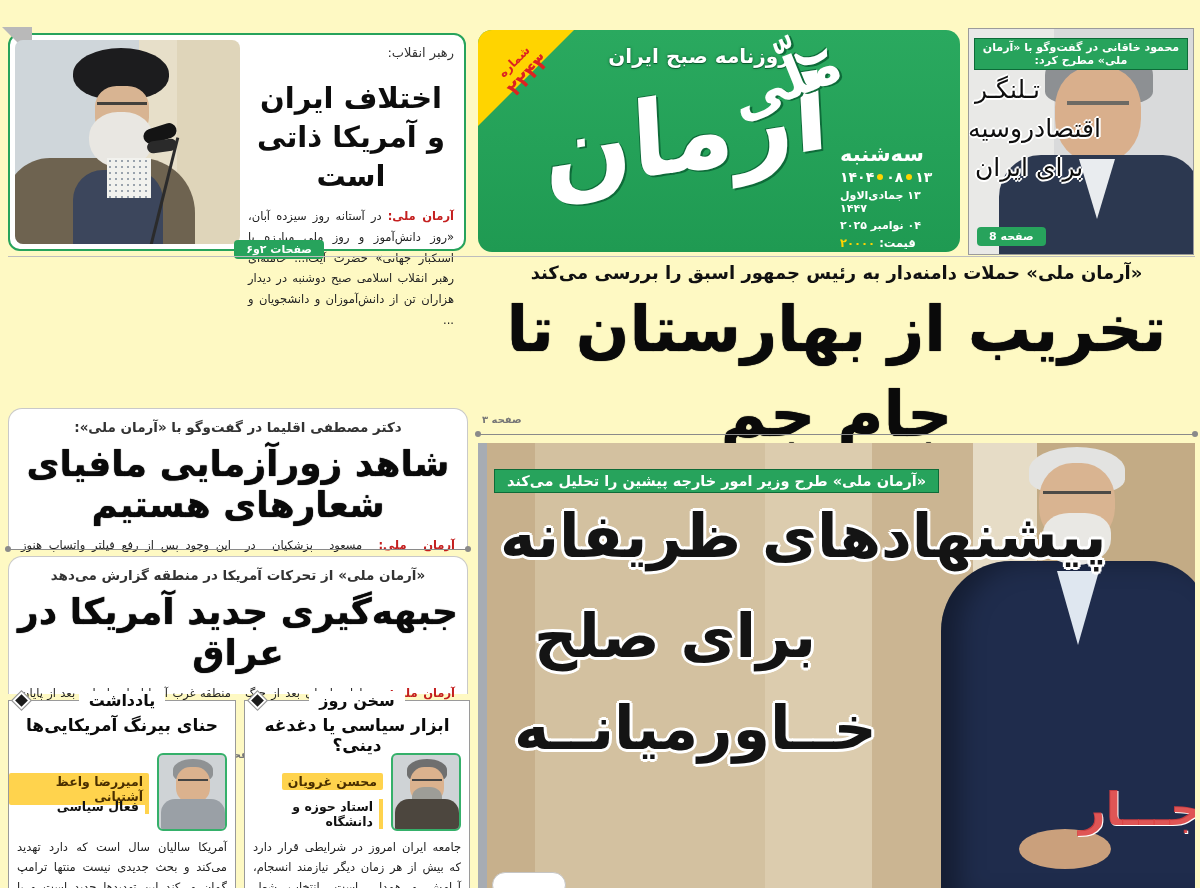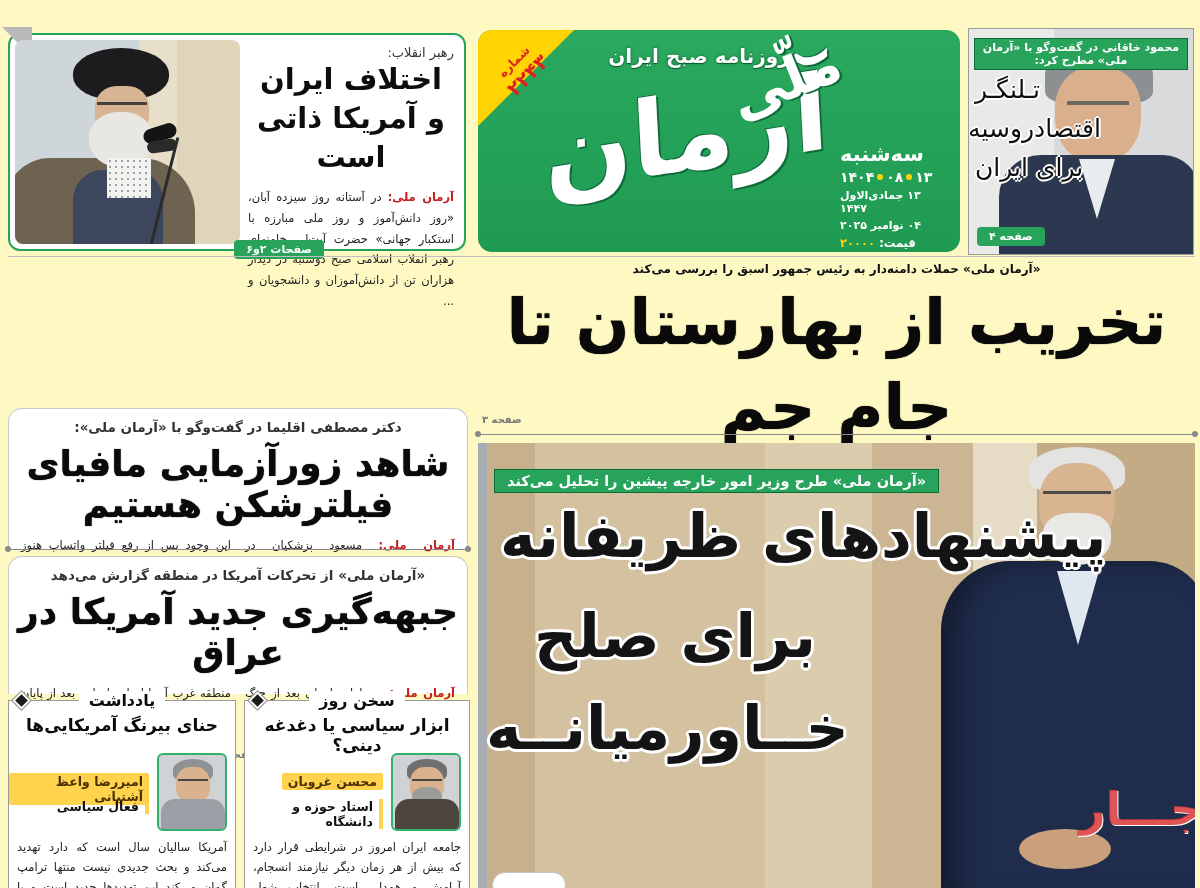--- a/index.html
+++ b/index.html
@@ -31,21 +31,21 @@
   .kh-beard{position:absolute;left:74px;top:72px;width:64px;height:56px;background:#e9e7e2;border-radius:45% 45% 50% 50%;}
   .kh-scarf{position:absolute;left:92px;top:118px;width:44px;height:40px;background:#f2f2ee;
          background-image:radial-gradient(#9aa3ad 1px,transparent 1px);background-size:6px 6px;}
   .kh-robe{position:absolute;left:-10px;top:118px;width:190px;height:96px;background:#6e6350;border-radius:45px 55px 0 0;}
   .kh-inner{position:absolute;left:58px;top:130px;width:90px;height:84px;background:#3c465c;border-radius:30px 30px 0 0;}
   .mic-stand{position:absolute;left:148px;top:96px;width:3px;height:110px;background:#2b2b2b;transform:rotate(14deg);}
   .mic-head{position:absolute;left:128px;top:86px;width:34px;height:15px;background:#141414;border-radius:8px;transform:rotate(-18deg);}
   .mic-head2{position:absolute;left:132px;top:100px;width:30px;height:12px;background:#2a2a2a;border-radius:7px;transform:rotate(-8deg);}
   .leader-text{left:238px;right:10px;top:10px;bottom:10px;}
   .leader-kicker{font-size:13px;color:#333;text-align:right;}
-  .leader-head{margin-top:0;font-size:29px;line-height:1.35;font-weight:bold;color:#0d0d0d;text-align:center;}
+  .leader-head{margin-top:19px;font-size:29px;line-height:1.35;font-weight:bold;color:#0d0d0d;text-align:center;}
   .leader-body{margin-top:10px;font-size:11.5px;line-height:1.8;color:#222;text-align:justify;}
   .leadin{color:#c41f1f;font-weight:bold;}
 
   
   .masthead{left:478px;top:30px;width:482px;height:222px;border-radius:14px;overflow:hidden;
             background:linear-gradient(180deg,#2aa95f,#1f9a52);}
   .issue-tri{position:absolute;left:0;top:0;width:0;height:0;border-top:96px solid #ffd400;border-right:96px solid transparent;}
   .issue-txt{position:absolute;left:2px;top:22px;width:86px;text-align:center;color:#d22;
             transform:rotate(-45deg);line-height:1.15;}
   .issue-label{font-size:12px;font-weight:bold;display:block;}
@@ -80,21 +80,21 @@
             font-weight:bold;text-align:center;padding:2px 2px;border:1px solid #0d6b38;}
   .econ-head{position:absolute;left:6px;top:42px;width:126px;direction:rtl;text-align:left;}
   .econ-line{font-size:25px;font-weight:normal;color:#0e0e0e;line-height:1.55;
             text-shadow:2px 0 0 #fff,-2px 0 0 #fff,0 2px 0 #fff,0 -2px 0 #fff,1px 1px 0 #fff,-1px -1px 0 #fff;}
 
   
   .topdiv{left:8px;right:5px;top:256px;border-top:1px solid #bdbdbd;}
 
   
   .lead{left:478px;top:258px;width:717px;height:173px;text-align:center;}
-  .lead-kicker{font-size:12px;font-weight:bold;color:#111;margin-top:4px;}
+  .lead-kicker{font-size:18px;font-weight:bold;color:#111;margin-top:4px;}
   .lead-head{font-size:63px;font-weight:bold;color:#0a0a0a;line-height:1.35;margin-top:4px;
              text-shadow:0 0 1px #000;}
   .lead-sub{font-size:18.5px;font-weight:bold;color:#1a1a1a;margin-top:4px;}
   .lead-page{position:absolute;left:4px;bottom:6px;}
 
   
   .art{left:8px;width:460px;border:1px solid #c9c9c9;border-bottom:none;border-radius:14px 14px 0 0;
        text-align:center;background:#fff;}
   .art-kicker{font-size:13.5px;font-weight:bold;color:#333;margin-top:10px;}
   .art-head{font-size:36px;font-weight:bold;color:#0a0a0a;margin-top:8px;text-shadow:0 0 1px #000;}
@@ -137,21 +137,21 @@
   .z-face{position:absolute;left:18px;top:16px;width:76px;height:82px;background:#d9b491;border-radius:44% 44% 46% 46%;}
   .z-glass{position:absolute;left:22px;top:44px;width:68px;height:12px;border-top:3px solid #4c4a46;}
   .z-beard{position:absolute;left:22px;top:66px;width:68px;height:52px;background:#e9e8e4;border-radius:40% 40% 52% 52%;}
   .z-hands{position:absolute;right:84px;top:386px;width:92px;height:40px;background:#caa07c;border-radius:50%;}
   .photo-kicker{position:absolute;left:16px;top:26px;background:#27a35c;border:1px solid #0d6b38;color:#fff;
       font-size:14.5px;font-weight:bold;padding:3px 12px;}
   .photo-head{position:absolute;direction:rtl;white-space:nowrap;font-weight:bold;color:#141414;
       text-shadow:3px 0 0 #fff,-3px 0 0 #fff,0 3px 0 #fff,0 -3px 0 #fff,2px 2px 0 #fff,-2px -2px 0 #fff,2px -2px 0 #fff,-2px 2px 0 #fff;}
   .ph1{left:22px;top:58px;font-size:60px;}
   .ph2{left:22px;top:158px;font-size:60px;margin-left:34px;}
-  .ph3{left:8px;top:250px;font-size:60px;}
+  .ph3{left:36px;top:250px;font-size:60px;}
   .photo-badge{position:absolute;left:14px;bottom:-10px;width:74px;height:26px;background:#fff;
       border:1px solid #c5c5c5;border-radius:13px;}
   .watermark{position:absolute;right:-8px;bottom:52px;color:rgba(219,62,62,.88);font-size:46px;font-weight:bold;
       text-shadow:1px 1px 0 #fff;letter-spacing:2px;}
 </style>
 </head>
 <body>
 
 <div class="page">
 
@@ -206,37 +206,37 @@
     <div class="kg-face"></div>
     <div class="kg-brow"></div>
     <div class="kg-suit"></div>
     <div class="kg-shirt"></div>
     <div class="econ-kicker">محمود خاقانی در گفت‌وگو با «آرمان ملی» مطرح کرد:</div>
     <div class="econ-head">
       <div class="econ-line">تـلنگـر</div>
       <div class="econ-line">اقتصادروسیه</div>
       <div class="econ-line">برای ایران</div>
     </div>
-    <div class="badge" style="bottom:8px;left:8px;right:auto;">صفحه ۴</div>
+    <div class="badge" style="bottom:8px;left:8px;right:auto;">صفحه 8</div>
   </div>
 
   <div class="abs topdiv"></div>
 
   <div class="abs lead">
     <div class="lead-kicker">«آرمان ملی» حملات دامنه‌دار به رئیس جمهور اسبق را بررسی می‌کند</div>
     <div class="lead-head">تخریب از بهارستان تا جام جم</div>
     <div class="lead-sub"><span class="gbullet"></span><span>دفتر حسن روحانی: حفظ اتحاد مقدس یک راهبرد ملی سرنوشت‌ساز در برهه کنونی است</span></div>
     <div class="lead-page pagenote">صفحه ۳</div>
     <div class="dotrule" style="left:0;right:0;bottom:-4px;"></div>
   </div>
 
 
   <div class="abs art" style="top:408px;height:142px;">
     <div class="art-kicker">دکتر مصطفی اقلیما در گفت‌وگو با «آرمان ملی»:</div>
-    <div class="art-head">شاهد زورآزمایی مافیای فیلترشکن هستیم</div>
+    <div class="art-head">شاهد زورآزمایی مافیای شعارهای هستیم</div>
     <div class="art-body">
       <div class="art-col"><span class="leadin">آرمان ملی:</span> <span>مسعود پزشکیان در رقابت‌های انتخاباتی یکی از شعارهای محوری خود را رفع فیلترینگ اعلام کرد. با</span></div>
       <div class="art-col"><span>این وجود پس از رفع فیلتر واتساپ هنوز اتفاقی رخ نداده که البته شرایط کشور و به خصوص وقوع جنگ ۱۲ روزه...</span></div>
     </div>
     <div class="art-page pagenote">صفحه ۶</div>
     <div class="dotrule" style="left:-1px;right:-1px;bottom:0;"></div>
   </div>
 
   <div class="abs art" style="top:556px;height:138px;">
     <div class="art-kicker">«آرمان ملی» از تحرکات آمریکا در منطقه گزارش می‌دهد</div>

